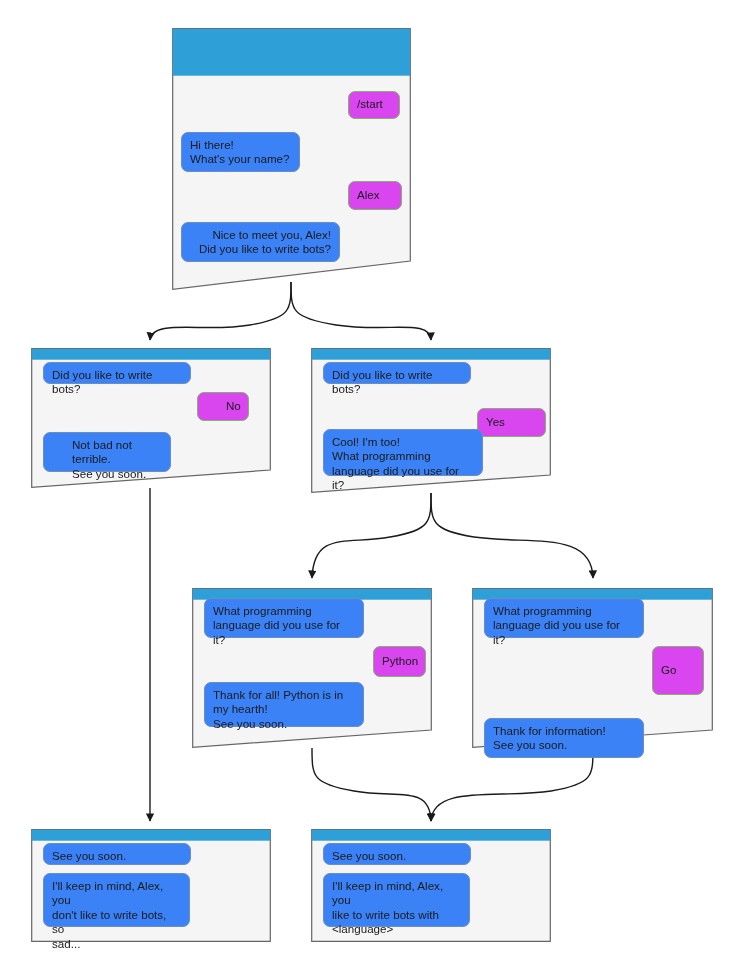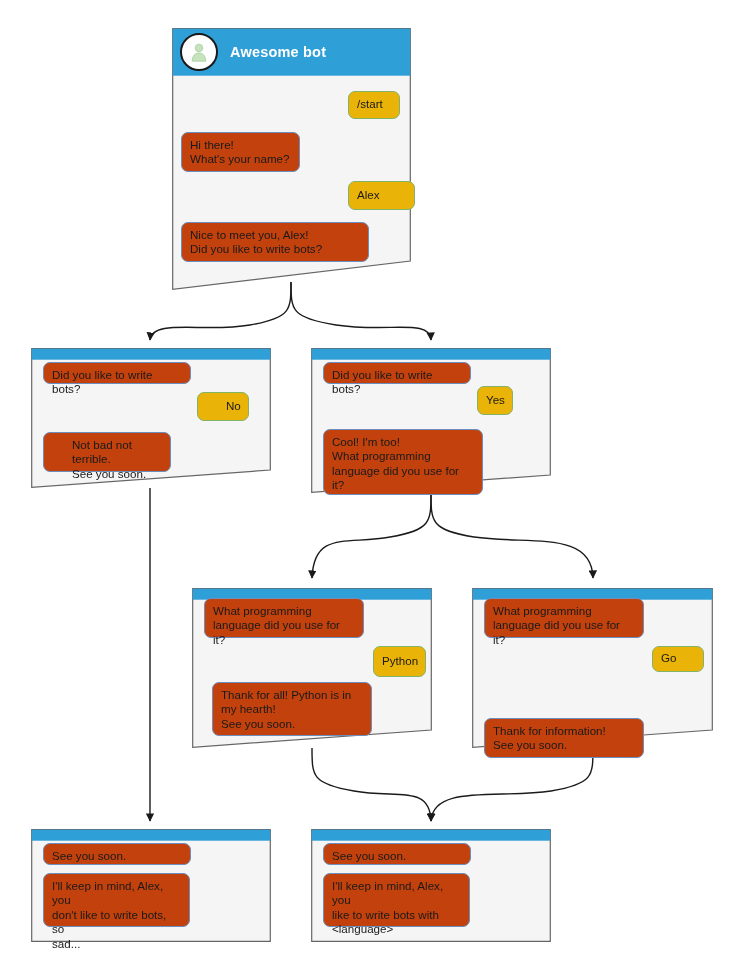--- a/index.html
+++ b/index.html
@@ -80,25 +80,25 @@
     box-sizing: border-box;
     border-radius: 7px;
     border: 1px solid;
     font-size: 11.6px;
     line-height: 14.4px;
     color: #1a1a1a;
     padding: 5px 8px 6px 8px;
     white-space: pre-line;
   }
   .bubble.bot {
-    background: #c2410c;
+    background: #3b82f6;
     border-color: #6c8ebf;
   }
   .bubble.user {
-    background: #eab308;
+    background: #d946ef;
     border-color: #82b366;
     display: flex;
     align-items: center;
   }
 </style>
 </head>
 <body>
 
 <div id="canvas">
 
@@ -123,34 +123,25 @@
 
     <path d="M 593,748 C 593,776 593,784 551,791 C 500,799 433,784 431,821" fill="none" stroke="#1a1a1a" stroke-width="1.4" marker-end="url(#arrow)"></path>
   </svg>
 
   <div class="node" style="left:172px; top:28px; width:239px; height:262px;">
     <svg class="node-shape" viewBox="0 0 239 262" preserveAspectRatio="none">
       <path d="M 0.7,0.7 L 238.3,0.7 L 238.3,233 L 0.7,261.3 Z" fill="#f5f5f5" stroke="#666666" stroke-width="1.2"></path>
       <rect x="0.7" y="0.7" width="237.6" height="47" fill="#2f9fd8"></rect>
     </svg>
     <div class="node-content">
-      <div class="title-bar root-title-bar">
-        <div class="avatar">
-          <svg viewBox="0 0 24 24" width="22" height="22">
-            <circle cx="12" cy="7.6" r="4.1" fill="#c6e3bd" stroke="#a7cf9c" stroke-width="0.9"></circle>
-            <path d="M 4.6 22 C 4.6 15.6 8.2 13.1 12 13.1 C 15.8 13.1 19.4 15.6 19.4 22 Z" fill="#c6e3bd" stroke="#a7cf9c" stroke-width="0.9"></path>
-          </svg>
-        </div>
-        <div class="bot-title">Awesome bot</div>
-      </div>
       <div class="bubble user" style="left:348px; top:91px; width:52px; height:28px; margin-left:-172px; margin-top:-28px;">/start</div>
       <div class="bubble bot" style="left:181px; top:132px; width:119px; height:40px; margin-left:-172px; margin-top:-28px;">Hi there!
 What's your name?</div>
-      <div class="bubble user" style="left:348px; top:181px; width:67px; height:29px; margin-left:-172px; margin-top:-28px;">Alex</div>
-      <div class="bubble bot" style="left:181px; top:222px; width:188px; height:40px; margin-left:-172px; margin-top:-28px;">Nice to meet you, Alex!
+      <div class="bubble user" style="left:348px; top:181px; width:54px; height:29px; margin-left:-172px; margin-top:-28px;">Alex</div>
+      <div class="bubble bot" style="left:181px; top:222px; width:159px; height:40px; margin-left:-172px; margin-top:-28px;text-align:right;">Nice to meet you, Alex!
 Did you like to write bots?</div>
     </div>
   </div>
 
   <div class="node" style="left:31px; top:348px; width:240px; height:140px;">
     <svg class="node-shape" viewBox="0 0 240 140" preserveAspectRatio="none">
       <path d="M 0.7,0.7 L 239.3,0.7 L 239.3,122 L 0.7,139.3 Z" fill="#f5f5f5" stroke="#666666" stroke-width="1.2"></path>
       <rect x="0.7" y="0.7" width="238.6" height="11" fill="#2f9fd8"></rect>
     </svg>
     <div class="node-content">
@@ -161,51 +152,51 @@
     </div>
   </div>
 
   <div class="node" style="left:311px; top:348px; width:240px; height:145px;">
     <svg class="node-shape" viewBox="0 0 240 145" preserveAspectRatio="none">
       <path d="M 0.7,0.7 L 239.3,0.7 L 239.3,127 L 0.7,144.3 Z" fill="#f5f5f5" stroke="#666666" stroke-width="1.2"></path>
       <rect x="0.7" y="0.7" width="238.6" height="11" fill="#2f9fd8"></rect>
     </svg>
     <div class="node-content">
       <div class="bubble bot" style="left:12px; top:14px; width:148px; height:22px;">Did you like to write bots?</div>
-      <div class="bubble user" style="left:166px; top:38px; width:36px; height:29px;">Yes</div>
-      <div class="bubble bot" style="left:12px; top:81px; width:160px; height:66px;">Cool! I'm too!
+      <div class="bubble user" style="left:166px; top:60px; width:69px; height:29px;">Yes</div>
+      <div class="bubble bot" style="left:12px; top:81px; width:160px; height:47px;">Cool! I'm too!
 What programming
 language did you use for it?</div>
     </div>
   </div>
 
   <div class="node" style="left:192px; top:588px; width:240px; height:160px;">
     <svg class="node-shape" viewBox="0 0 240 160" preserveAspectRatio="none">
       <path d="M 0.7,0.7 L 239.3,0.7 L 239.3,142 L 0.7,159.3 Z" fill="#f5f5f5" stroke="#666666" stroke-width="1.2"></path>
       <rect x="0.7" y="0.7" width="238.6" height="11" fill="#2f9fd8"></rect>
     </svg>
     <div class="node-content">
       <div class="bubble bot" style="left:12px; top:10px; width:160px; height:40px;">What programming
 language did you use for it?</div>
       <div class="bubble user" style="left:181px; top:58px; width:53px; height:31px;">Python</div>
-      <div class="bubble bot" style="left:20px; top:94px; width:160px; height:54px;">Thank for all! Python is in
+      <div class="bubble bot" style="left:12px; top:94px; width:160px; height:45px;">Thank for all! Python is in
 my hearth!
 See you soon.</div>
     </div>
   </div>
 
   <div class="node" style="left:472px; top:588px; width:241px; height:160px;">
     <svg class="node-shape" viewBox="0 0 241 160" preserveAspectRatio="none">
       <path d="M 0.7,0.7 L 240.3,0.7 L 240.3,142 L 0.7,159.3 Z" fill="#f5f5f5" stroke="#666666" stroke-width="1.2"></path>
       <rect x="0.7" y="0.7" width="239.6" height="11" fill="#2f9fd8"></rect>
     </svg>
     <div class="node-content">
       <div class="bubble bot" style="left:12px; top:10px; width:160px; height:40px;">What programming
 language did you use for it?</div>
-      <div class="bubble user" style="left:180px; top:58px; width:52px; height:26px;">Go</div>
+      <div class="bubble user" style="left:180px; top:58px; width:52px; height:49px;">Go</div>
       <div class="bubble bot" style="left:12px; top:94px; width:160px; height:40px;margin-top:36px;">Thank for information!
 See you soon.</div>
     </div>
   </div>
 
   <div class="node" style="left:31px; top:829px; width:240px; height:113px;">
     <svg class="node-shape" viewBox="0 0 240 113" preserveAspectRatio="none">
       <path d="M 0.7,0.7 L 239.3,0.7 L 239.3,112.3 L 0.7,112.3 Z" fill="#f5f5f5" stroke="#666666" stroke-width="1.2"></path>
       <rect x="0.7" y="0.7" width="238.6" height="11" fill="#2f9fd8"></rect>
     </svg>

